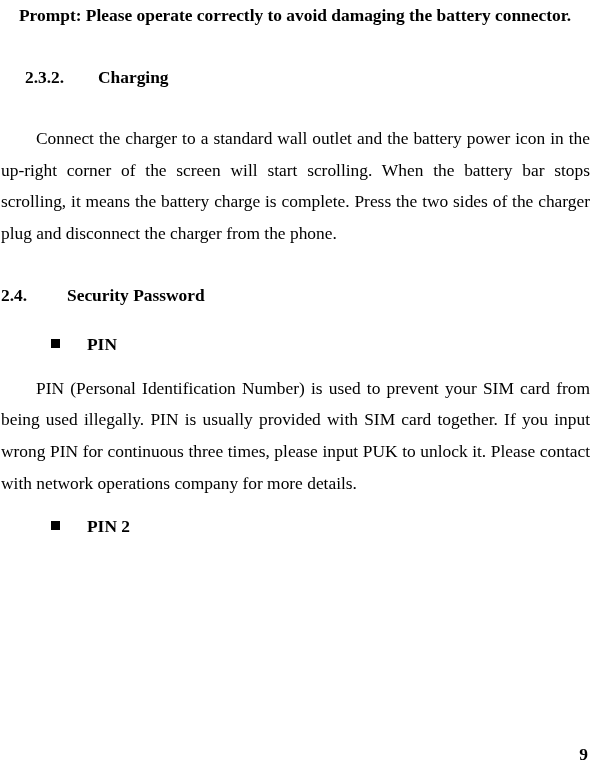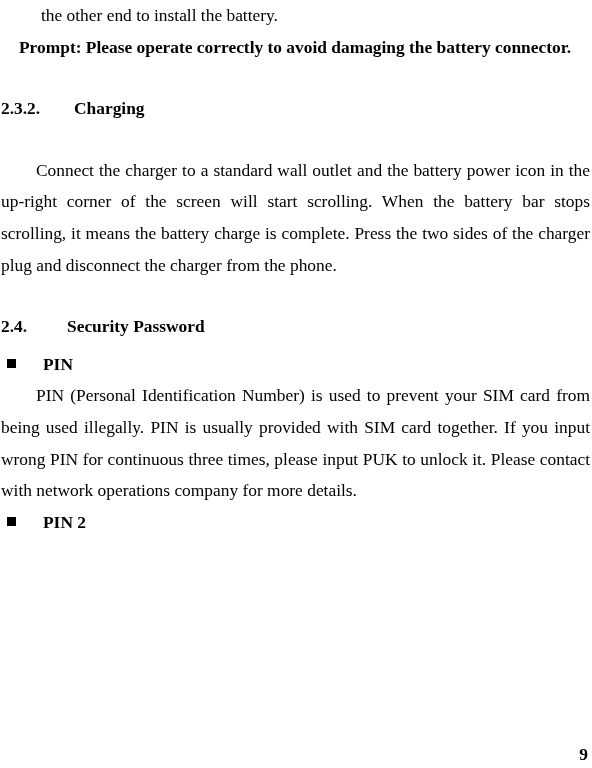--- a/index.html
+++ b/index.html
@@ -51,31 +51,33 @@
     font-weight: bold;
     line-height: 31.6px;
     margin: 0;
     white-space: pre;
   }
   .h-num {
     display: inline-block;
   }
   .h-num-232 {
     width: 73px;
+    margin-left: 24px;
   }
   .h-num-24 {
     width: 66px;
   }
   .bullet-row {
     font-size: 17.4px;
     line-height: 31.6px;
     font-weight: bold;
-    margin: 0;
+    margin: 12px;
     display: flex;
     align-items: baseline;
+    padding-left: 32px;
   }
   .bullet-sq {
     display: inline-block;
     width: 9px;
     height: 9px;
     background: #000000;
     margin-left: 6px;
     margin-right: 27px;
     flex: none;
     position: relative;
@@ -90,21 +92,20 @@
     font-size: 17.4px;
     font-weight: bold;
     line-height: 20px;
   }
 </style>
 </head>
 <body>
 
 <div class="page">
 
-  <p class="para para-cont">the other end to install the battery.</p>
 
   <p class="prompt">Prompt: Please operate correctly to avoid damaging the battery connector.</p>
 
   <div class="spacer-lg"></div>
 
   <p class="heading"><span class="h-num h-num-232">2.3.2.</span><span>Charging</span></p>
 
   <div class="spacer-lg"></div>
 
 

